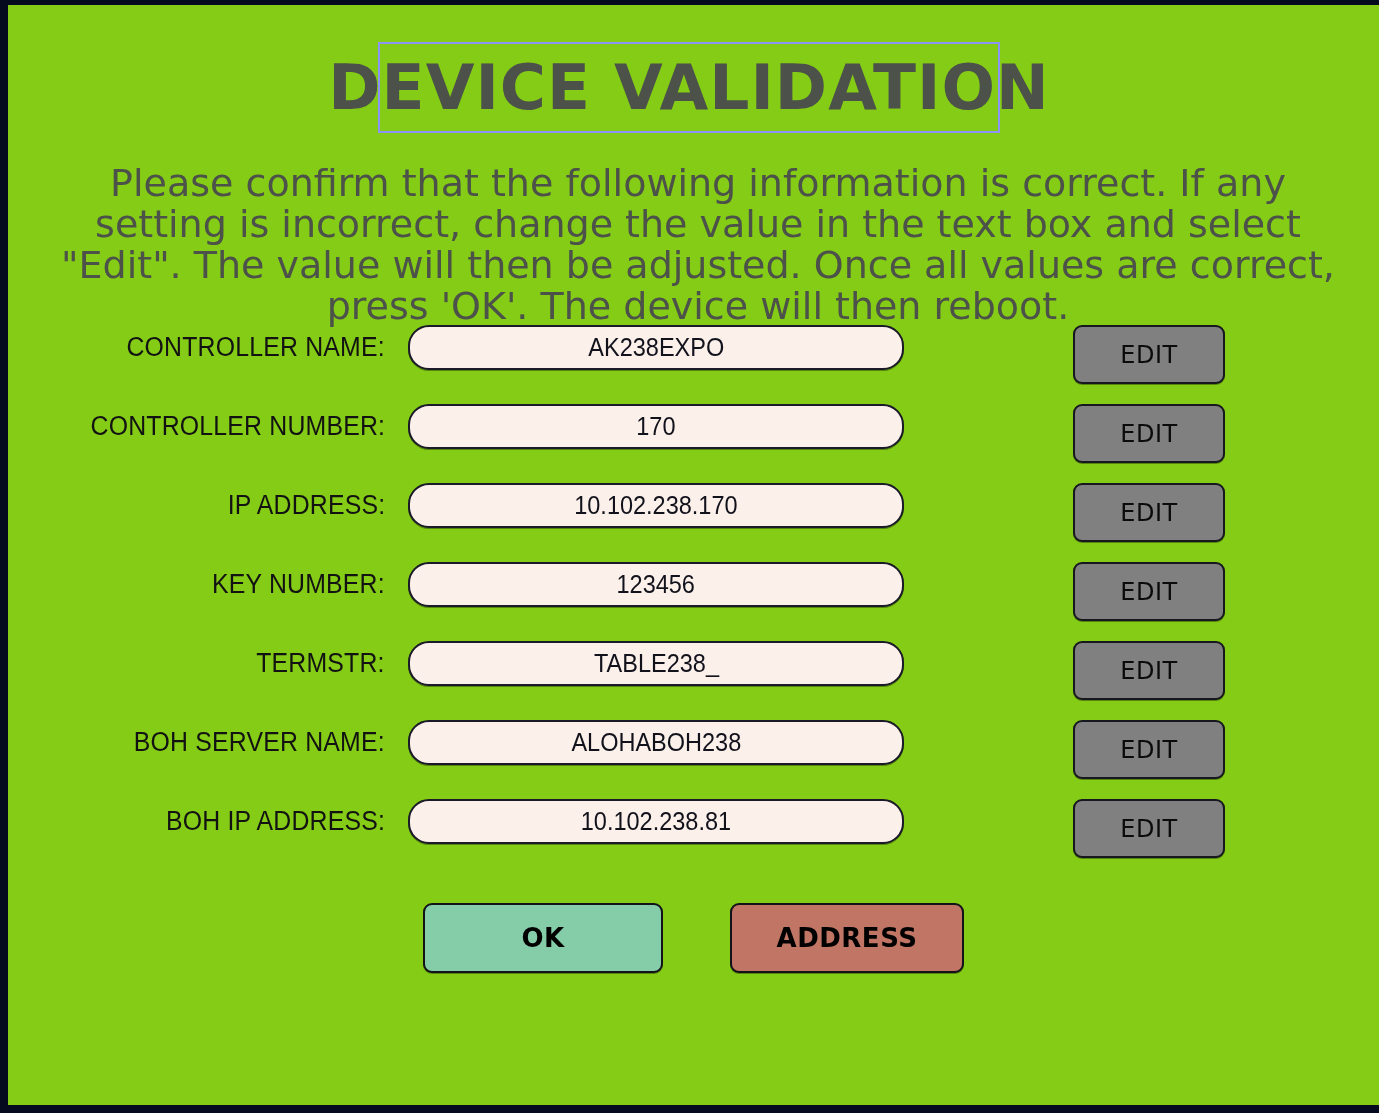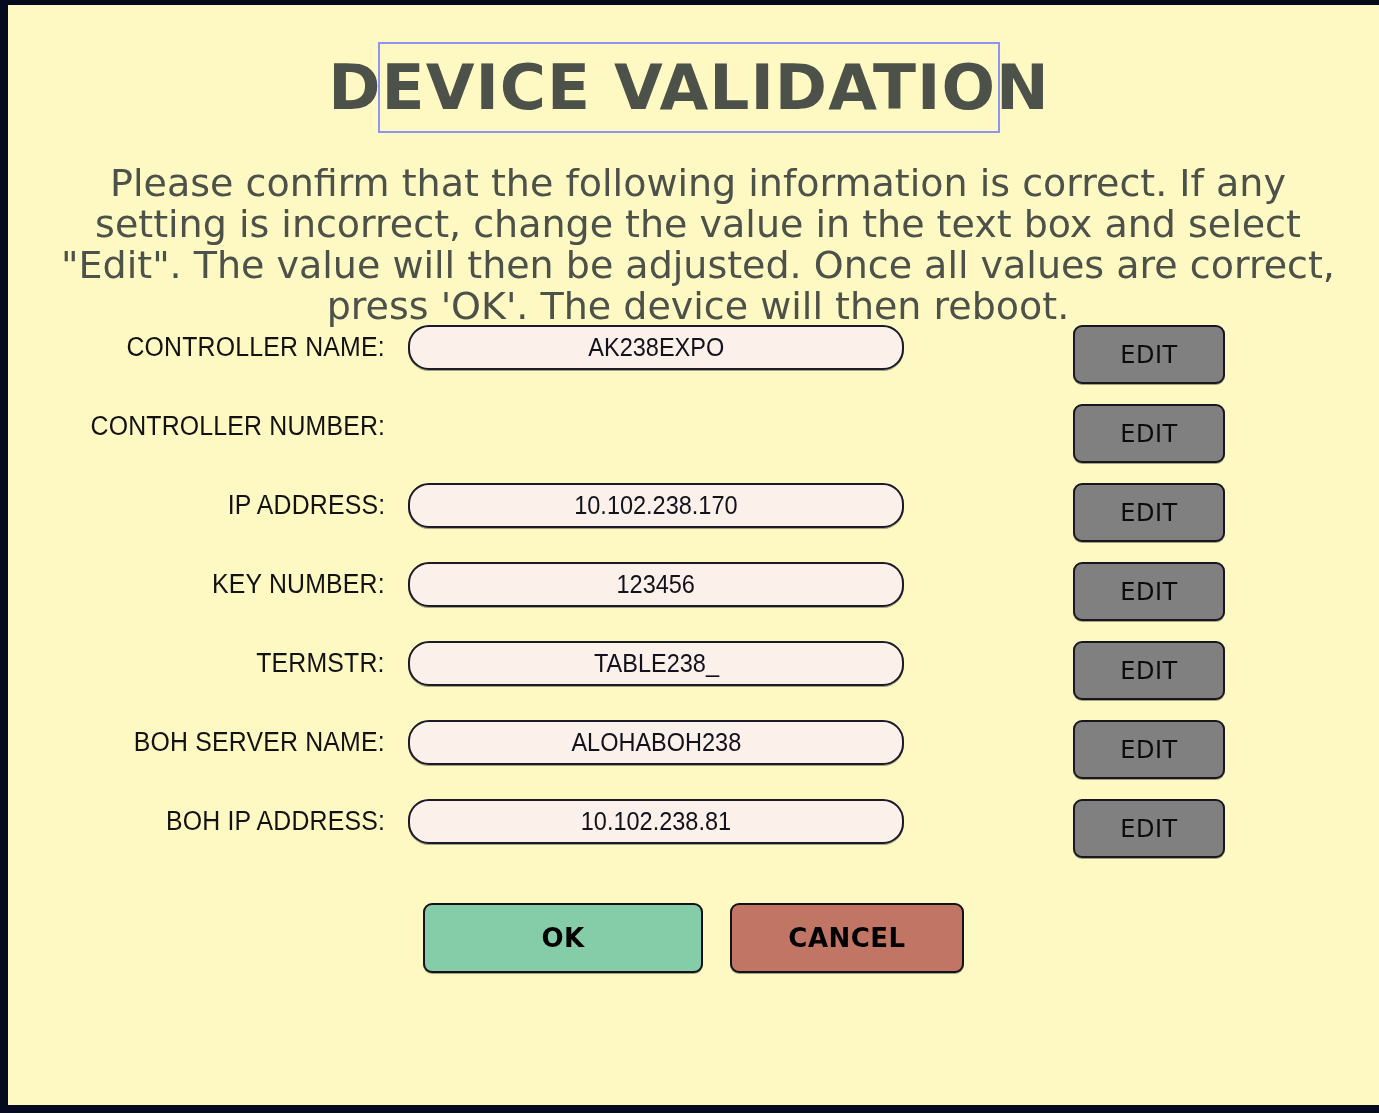--- a/index.html
+++ b/index.html
@@ -13,21 +13,21 @@
     background: #050a1e;
     font-family: "Liberation Sans", sans-serif;
   }
 
   #screen {
     position: absolute;
     left: 8px;
     top: 5px;
     width: 1371px;
     height: 1100px;
-    background: #fef9c3;
+    background: #84cc16;
     overflow: hidden;
   }
 
   
   #title-box {
     position: absolute;
     left: 370px;
     top: 37px;
     width: 622px;
     height: 91px;
@@ -157,21 +157,21 @@
     font-size: 26px;
     font-weight: bold;
     color: #000000;
     letter-spacing: 0.5px;
     box-shadow: 0 1px 0 rgba(0,0,0,0.35);
     cursor: pointer;
     user-select: none;
   }
   #ok-button {
     left: 415px;
-    width: 280px;
+    width: 240px;
     background: #85cca9;
   }
   #cancel-button {
     left: 722px;
     width: 234px;
     background: #c07565;
   }
 </style>
 </head>
 <body>
@@ -189,20 +189,23 @@
     <div class="row">
       <div class="row-label">CONTROLLER NAME:</div>
       <div class="row-input">
           <span>AK238EXPO</span>
         </div>
       <div class="row-edit">EDIT</div>
     </div>
 
     <div class="row">
       <div class="row-label">CONTROLLER NUMBER:</div>
+      <div class="row-input">
+          <span>170</span>
+        </div>
       <div class="row-edit">EDIT</div>
     </div>
 
     <div class="row">
       <div class="row-label">IP ADDRESS:</div>
       <div class="row-input">
           <span>10.102.238.170</span>
         </div>
       <div class="row-edit">EDIT</div>
     </div>
@@ -236,16 +239,16 @@
       <div class="row-input">
           <span>10.102.238.81</span>
         </div>
       <div class="row-edit">EDIT</div>
     </div>
 
   </div>
 
   <div id="actions">
     <div id="ok-button" class="action-btn">OK</div>
-    <div id="cancel-button" class="action-btn">CANCEL</div>
+    <div id="cancel-button" class="action-btn">ADDRESS</div>
   </div>
 
 </div>
 
 </body></html>

